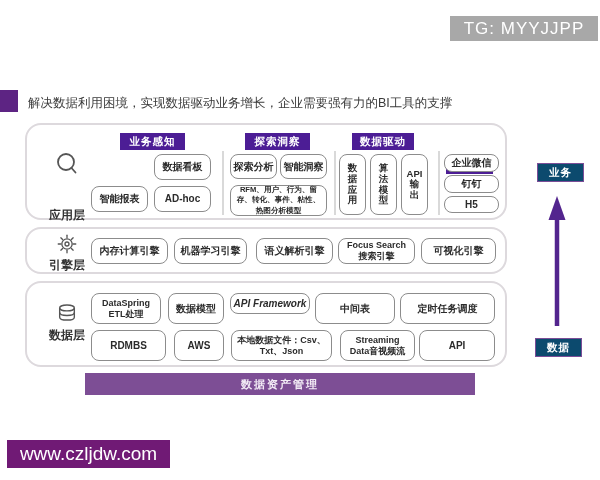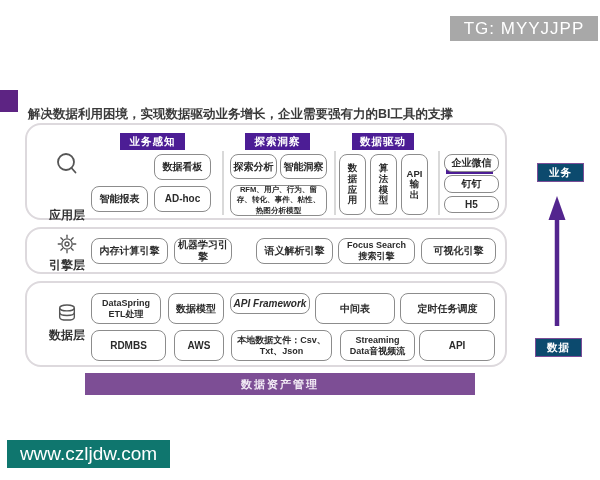--- a/index.html
+++ b/index.html
@@ -10,22 +10,22 @@
   }
   
   .tg-box{
     position:absolute; left:450px; top:16px; width:148px; height:25px;
     background:#a8a8a8; color:#fff; font-size:17px;
     display:flex; align-items:center; justify-content:center; letter-spacing:1px;
   }
   
   .title-square{position:absolute; left:0; top:90px; width:18px; height:22px; background:#5d2483;}
   .title-text{
-    position:absolute; left:28px; top:106px; width:450px;
-    font-size:12.5px; font-weight:bold; color:#3a3a3a;
+    position:absolute; left:28px; top:95px; width:450px;
+    font-size:12.5px; font-weight:normal; color:#3a3a3a;
   }
   
   .card{
     position:absolute; left:25px; width:482px; background:#fff;
     border:2px solid #ddd9dd; border-radius:16px; box-sizing:border-box;
   }
   .card-app{top:123px; height:97px;}
   .card-engine{top:227px; height:47px;}
   .card-data{top:281px; height:86px;}
   
@@ -64,21 +64,21 @@
     position:absolute; width:45px; height:17px; background:#0c4a6e; color:#fff;
     font-size:10.5px; font-weight:bold; display:flex; align-items:center;
     justify-content:center; letter-spacing:1px; border:1px solid #7b4d97;
   }
   .flow-badge.top{left:537px; top:163px;}
   .flow-badge.bottom{left:535px; top:338px;}
   .flow-arrow{position:absolute; left:546px; top:196px;}
   
   .site-box{
     position:absolute; left:7px; top:440px; width:163px; height:28px;
-    background:#0f766e; color:#fff; font-size:19px;
+    background:#701a75; color:#fff; font-size:19px;
     display:flex; align-items:center; justify-content:center;
   }
 </style>
 </head>
 <body>
 
 <div class="page">
 
   <div class="tg-box">TG: MYYJJPP</div>
 
@@ -143,21 +143,21 @@
             <line x1="4.6" y1="4.6" x2="6.7" y2="6.7"></line>
               <line x1="17.3" y1="17.3" x2="19.4" y2="19.4"></line>
             <line x1="4.6" y1="19.4" x2="6.7" y2="17.3"></line>
               <line x1="17.3" y1="6.7" x2="19.4" y2="4.6"></line>
           </g>
         </g>
       </svg>
       <span class="txt">引擎层</span>
     </div>
     <div class="box" style="left:64px; top:9px; width:77px; height:26px;">内存计算引擎</div>
-    <div class="box" style="left:147px; top:9px; width:58px; height:26px;">机器学习引擎</div>
+    <div class="box" style="left:147px; top:9px; width:73px; height:26px;">机器学习引擎</div>
     <div class="box" style="left:229px; top:9px; width:77px; height:26px;">语义解析引擎</div>
     <div class="box two-line" style="left:311px; top:9px; width:77px; height:26px;">Focus Search
 搜索引擎</div>
     <div class="box" style="left:394px; top:9px; width:75px; height:26px;">可视化引擎</div>
   </div>
 
   <div class="card card-data">
     <div class="layer-label" style="left:9px; top:19px;">
       <svg width="22" height="22" viewBox="0 0 24 24">
         <g stroke="#555" stroke-width="1.5" fill="none">

